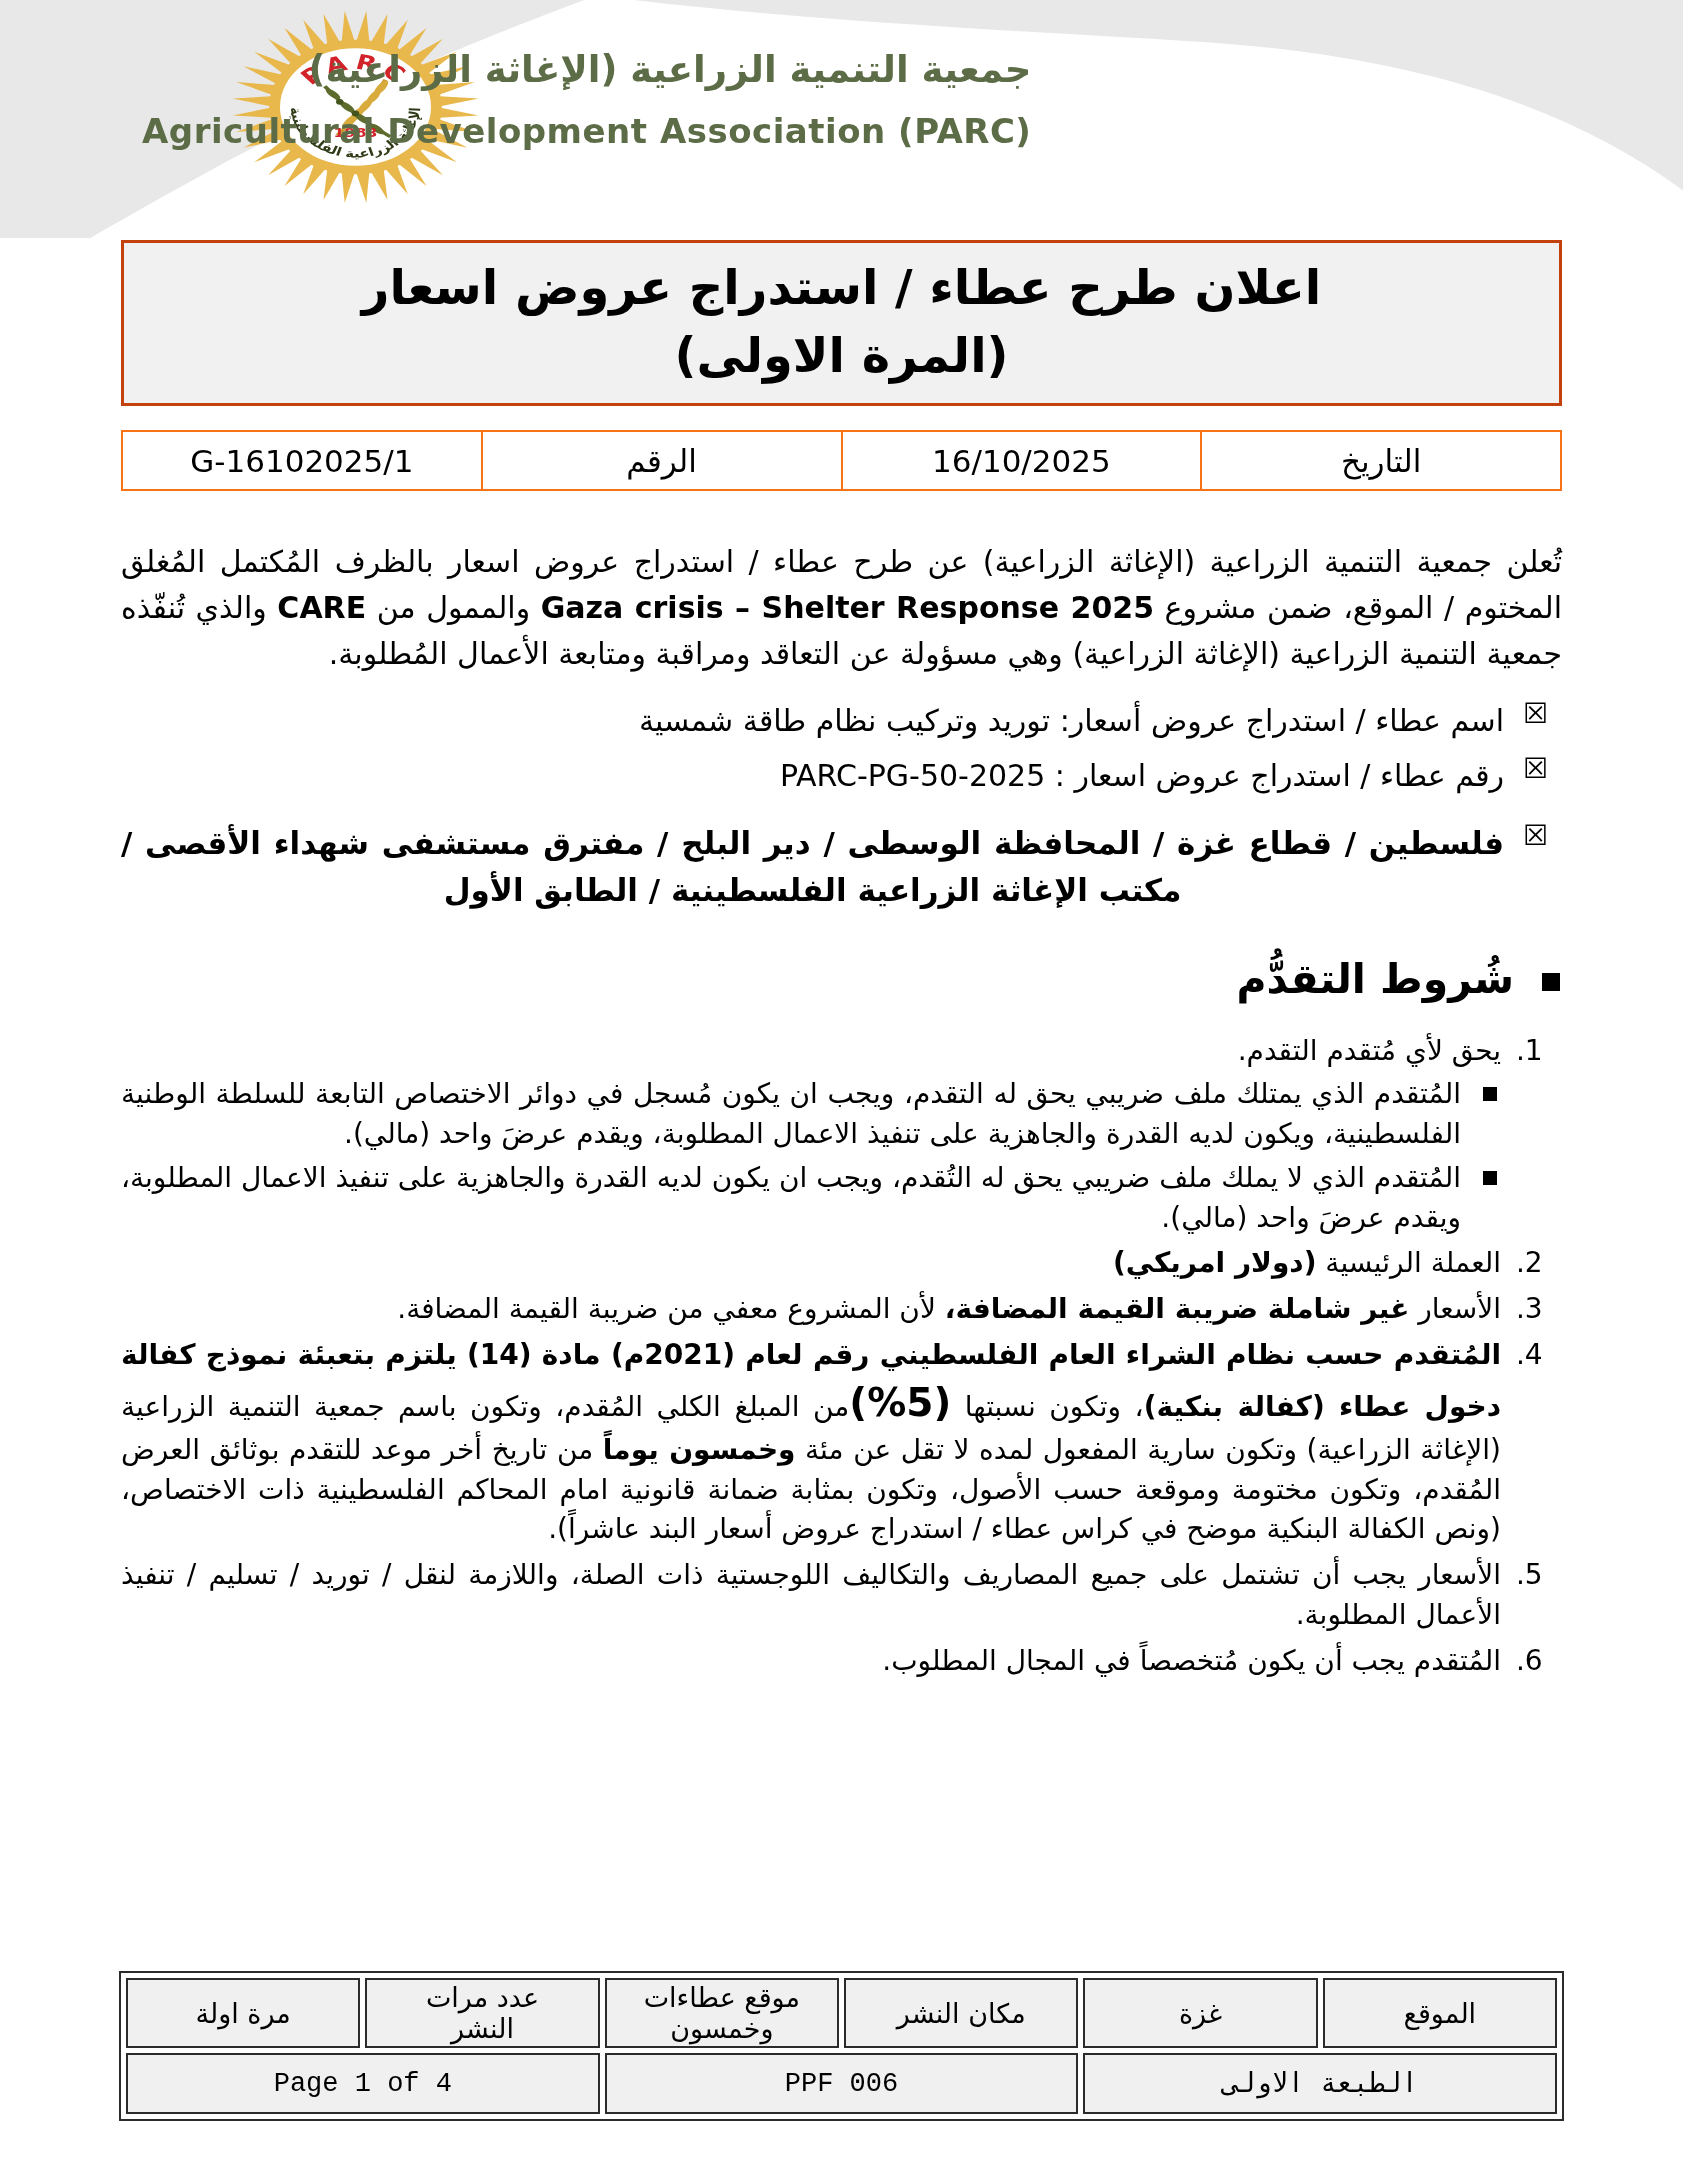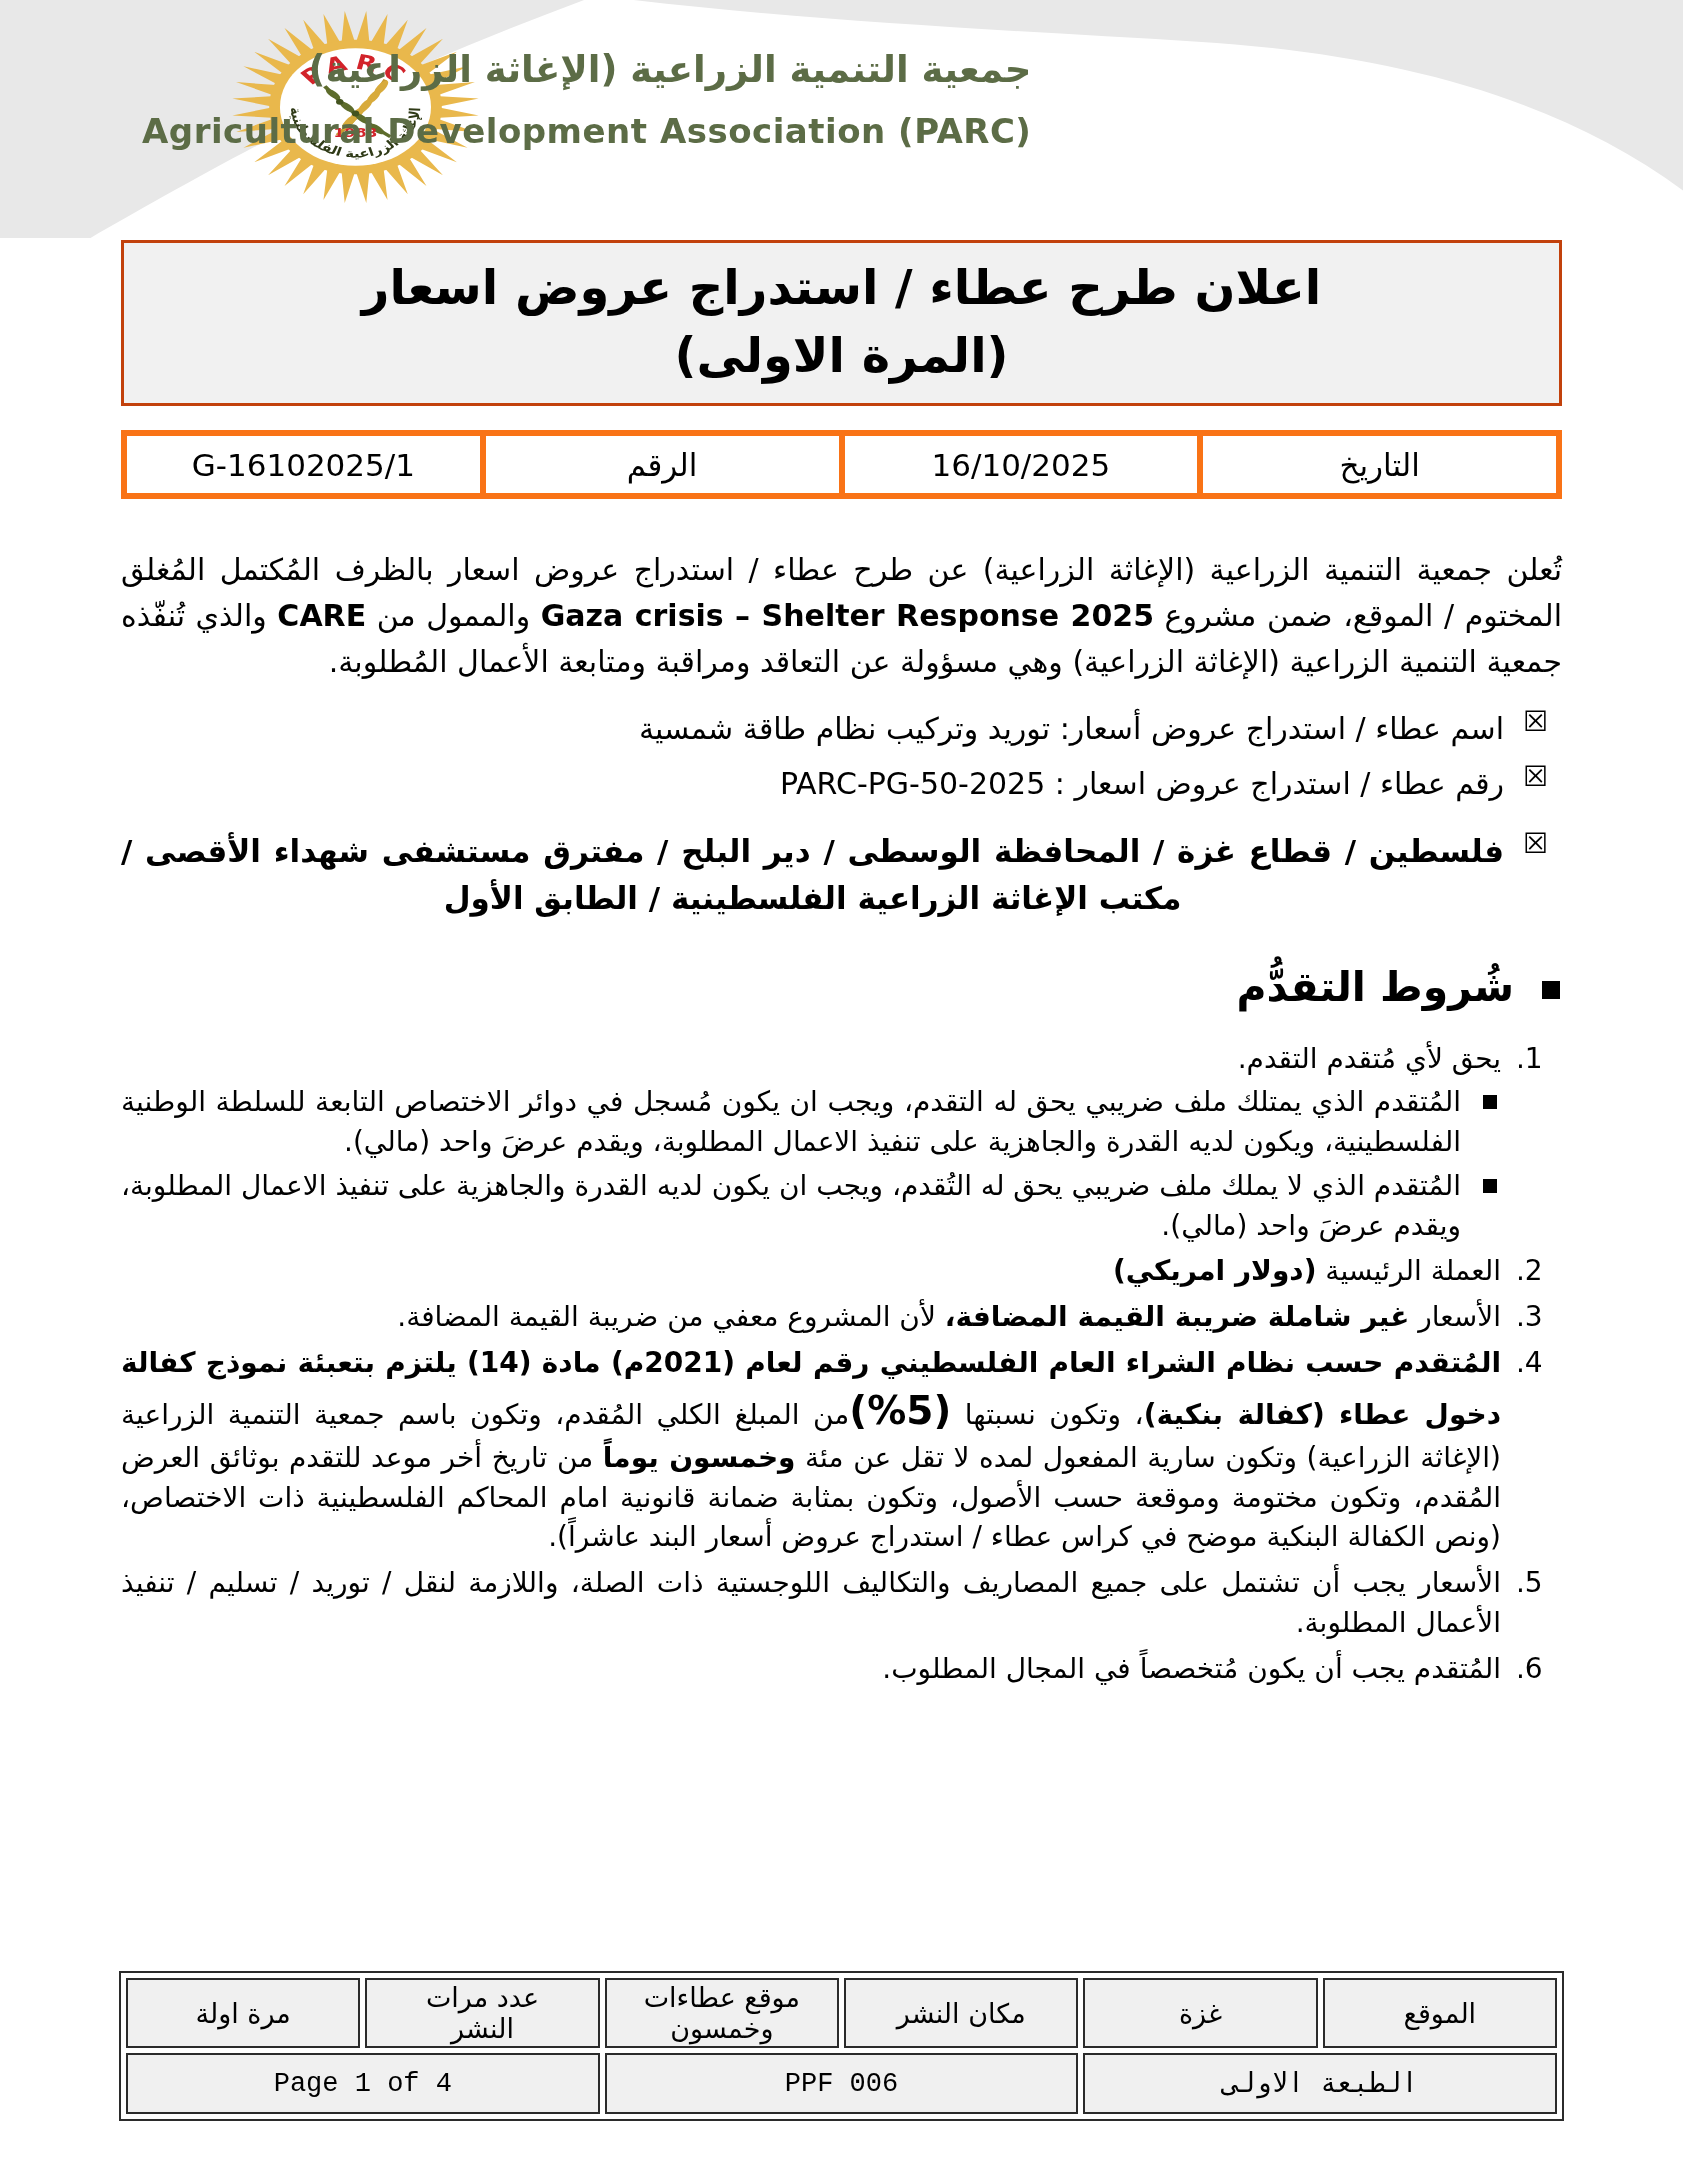--- a/index.html
+++ b/index.html
@@ -25,21 +25,21 @@
   .title-box{
     margin-top:2px;border:3px solid #c2410c;background:#f1f1f1;
     text-align:center;font-weight:bold;font-size:48px;line-height:1.42;
     padding:10px 16px 14px;
   }
   table.meta{
     width:100%;border-collapse:collapse;margin-top:24px;
     font-size:31px;table-layout:fixed;
   }
   table.meta td{
-    border:6px solid #f97316;height:57px;text-align:center;vertical-align:middle;
+    border:2px solid #f97316;height:57px;text-align:center;vertical-align:middle;
     padding:0 10px;
   }
   .intro{
     margin:48px 0 0;font-size:30px;line-height:1.52;text-align:justify;
   }
   .sec-heading{
     position:relative;padding-right:48px;margin-top:36px;
     font-size:41px;font-weight:bold;line-height:1.5;
   }
   .sec-heading .sqb{top:24px;}

